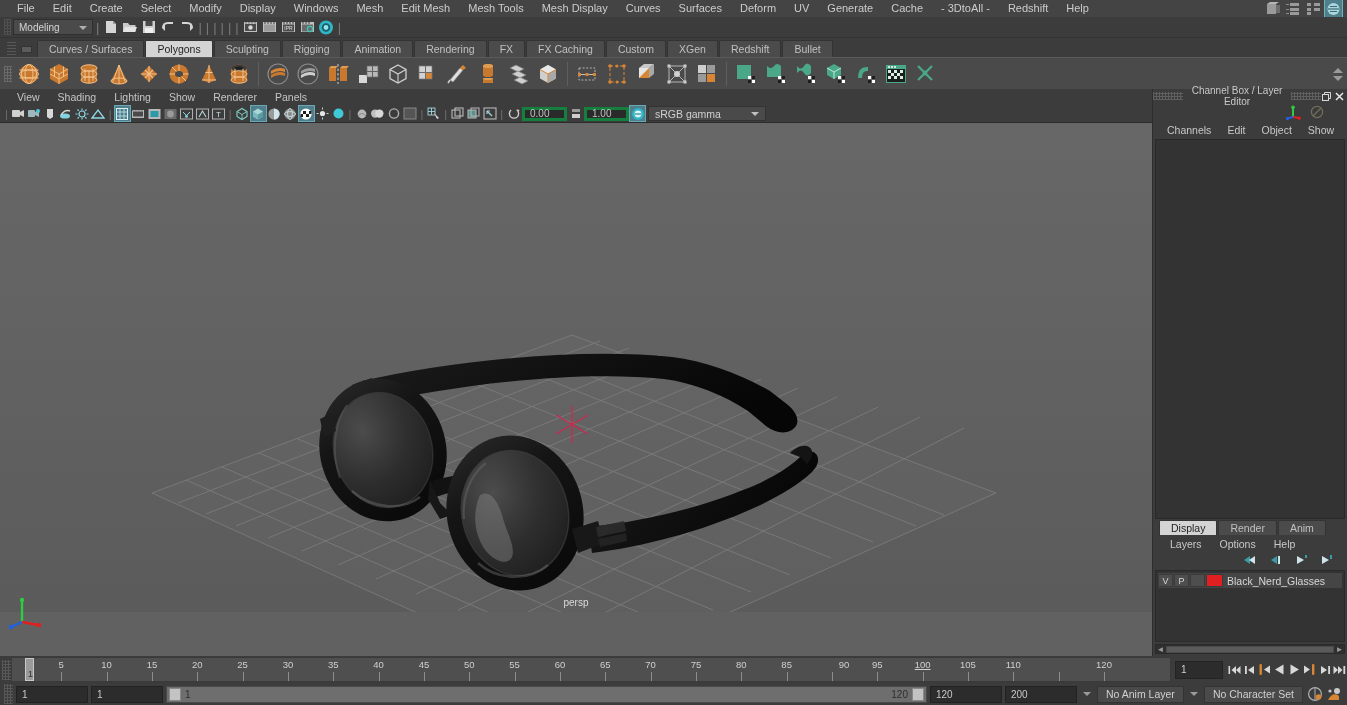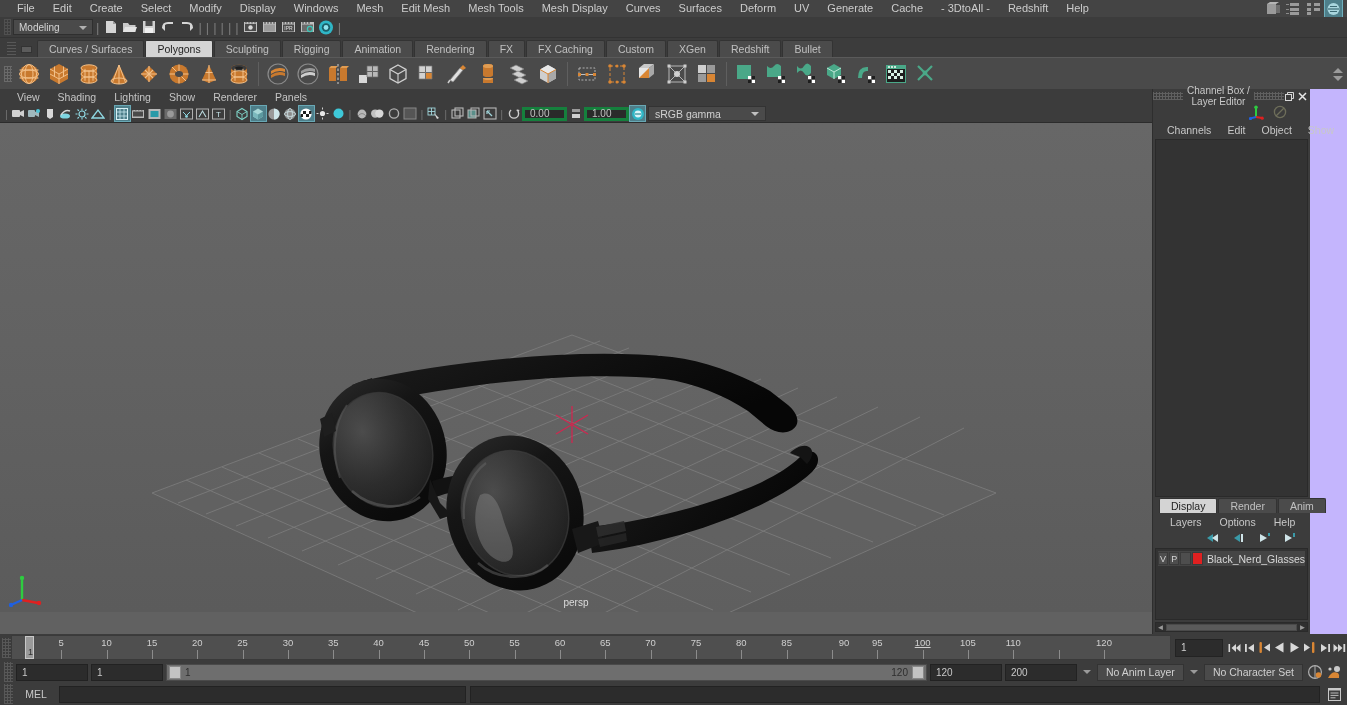--- a/index.html
+++ b/index.html
@@ -63,21 +63,21 @@
   .numfield { width:45px;height:14px;background:#2a2a2a;border:3px solid #15803d;color:#c0c0c0;font-size:10px;
               display:flex;align-items:center;padding-left:5px; }
   .cmsel { width:118px;height:15px;background:#4a4a4a;border:1px solid #333;display:flex;align-items:center;
            padding-left:6px;font-size:10.5px;color:#d0d0d0;position:relative; margin-left:2px;}
   .cmsel .carat { position:absolute;right:6px;top:5px;width:0;height:0;border-left:4px solid transparent;border-right:4px solid transparent;border-top:4px solid #c0c0c0; }
 
   .viewport { flex:1 1 auto; position:relative; overflow:hidden; background:#616161; border-top:1px solid #2c2c2c;}
   .axis-gizmo { position:absolute; left:8px; bottom:22px; width:40px; height:40px; }
 
   
-  .rightcol { width:158px; background:#3c3c3c; display:flex; flex-direction:column; border-left:1px solid #2e2e2e;}
+  .rightcol { width:195px; background:#3c3c3c; display:flex; flex-direction:column; border-left:1px solid #2e2e2e;}
   .cbtitle { height:14px; display:flex; align-items:center; font-size:10px; color:#c9c9c9; position:relative; background:#3c3c3c;}
   .dotgrip { width:30px;height:8px;background:repeating-linear-gradient(0deg,#606060 0 1px,transparent 1px 3px),repeating-linear-gradient(90deg,#606060 0 1px,transparent 1px 3px);}
   .cbtitle .ttl { flex:1; text-align:center; }
   .win-btn { width:11px;height:11px;margin-right:2px;display:flex;align-items:center;justify-content:center;font-size:9px;color:#d8d8d8;}
   .cbicons { height:18px; display:flex; align-items:center; justify-content:flex-end; gap:6px; padding-right:22px;}
   .cbmenus { height:18px; display:flex; align-items:center; padding-left:6px; }
   .cbmenus .cm { padding:0 8px; font-size:10.5px; color:#c8c8c8; }
   .cbbody { flex:1 1 auto; background:#333333; margin:0 2px; border:1px solid #2a2a2a; min-height:0;}
 
   .layertabs { height:16px; display:flex; align-items:flex-end; padding-left:6px; }
@@ -1251,30 +1251,15 @@
     </div>
     <div class="sico" style="margin-right:4px;">
       <svg width="17" height="16" viewBox="0 0 17 16">
           <circle cx="11" cy="5" r="3" fill="#c9c9c9"></circle>
           <path d="M2 14 Q6 6 12 9 Q14 11 13 14 Z" fill="#d98634"></path>
           <circle cx="4" cy="5" r="1.6" fill="#c9c9c9"></circle>
         </svg>
     </div>
   </div>
 
-  <div class="cmdrow">
-    <div class="tgrip"></div>
-    <div class="mel-label">MEL</div>
-    <div class="cmdinput"></div>
-    <div class="cmdoutput"></div>
-    <div class="cmdicon">
-      <svg width="15" height="15" viewBox="0 0 15 15">
-          <rect x="1" y="1" width="13" height="13" fill="#c9c9c9"></rect>
-          <rect x="2" y="3.5" width="11" height="9.5" fill="#3c3c3c"></rect>
-          <g stroke="#c9c9c9" stroke-width=".9">
-            <path d="M3.5 6 h8 M3.5 8.4 h8 M3.5 10.8 h5"></path>
-          </g>
-        </svg>
-    </div>
-  </div>
 
 
 </div>
 
 </body></html>

